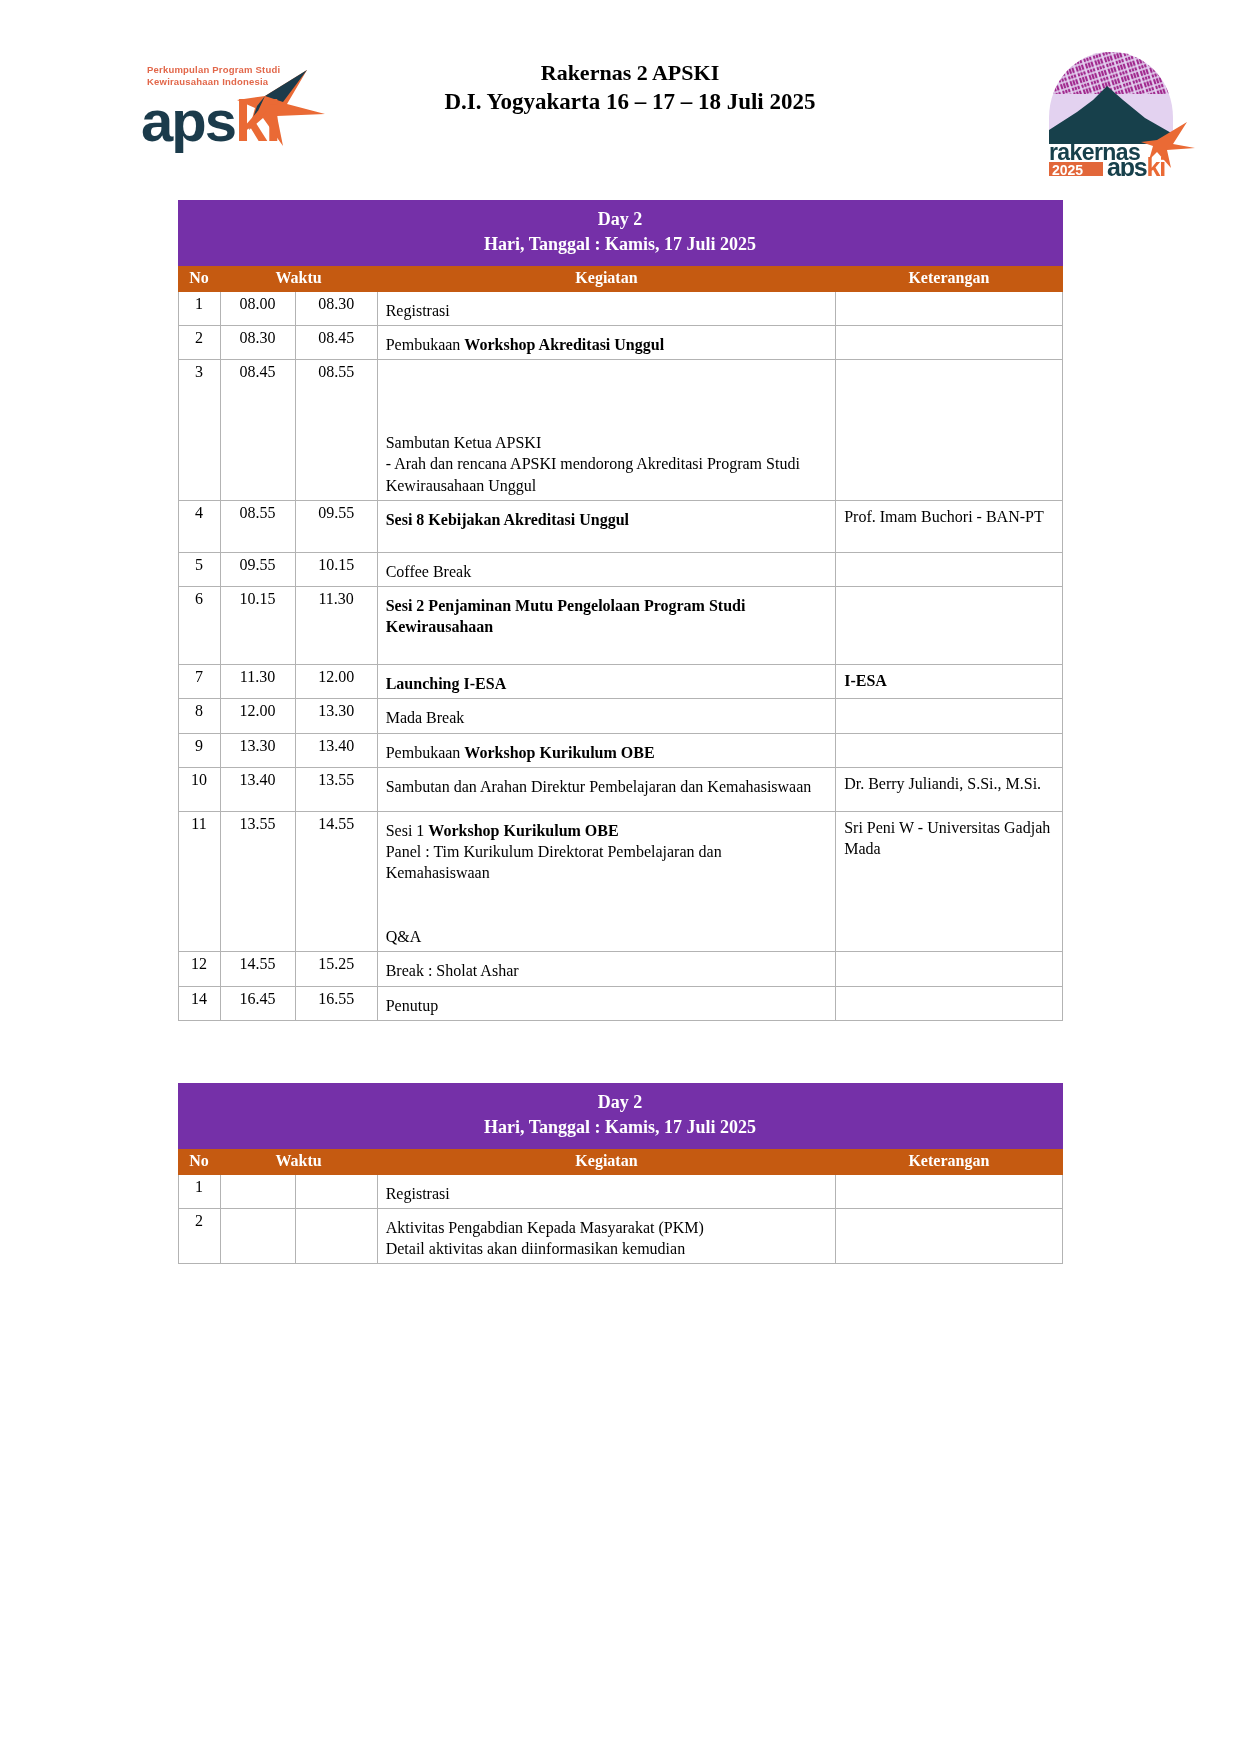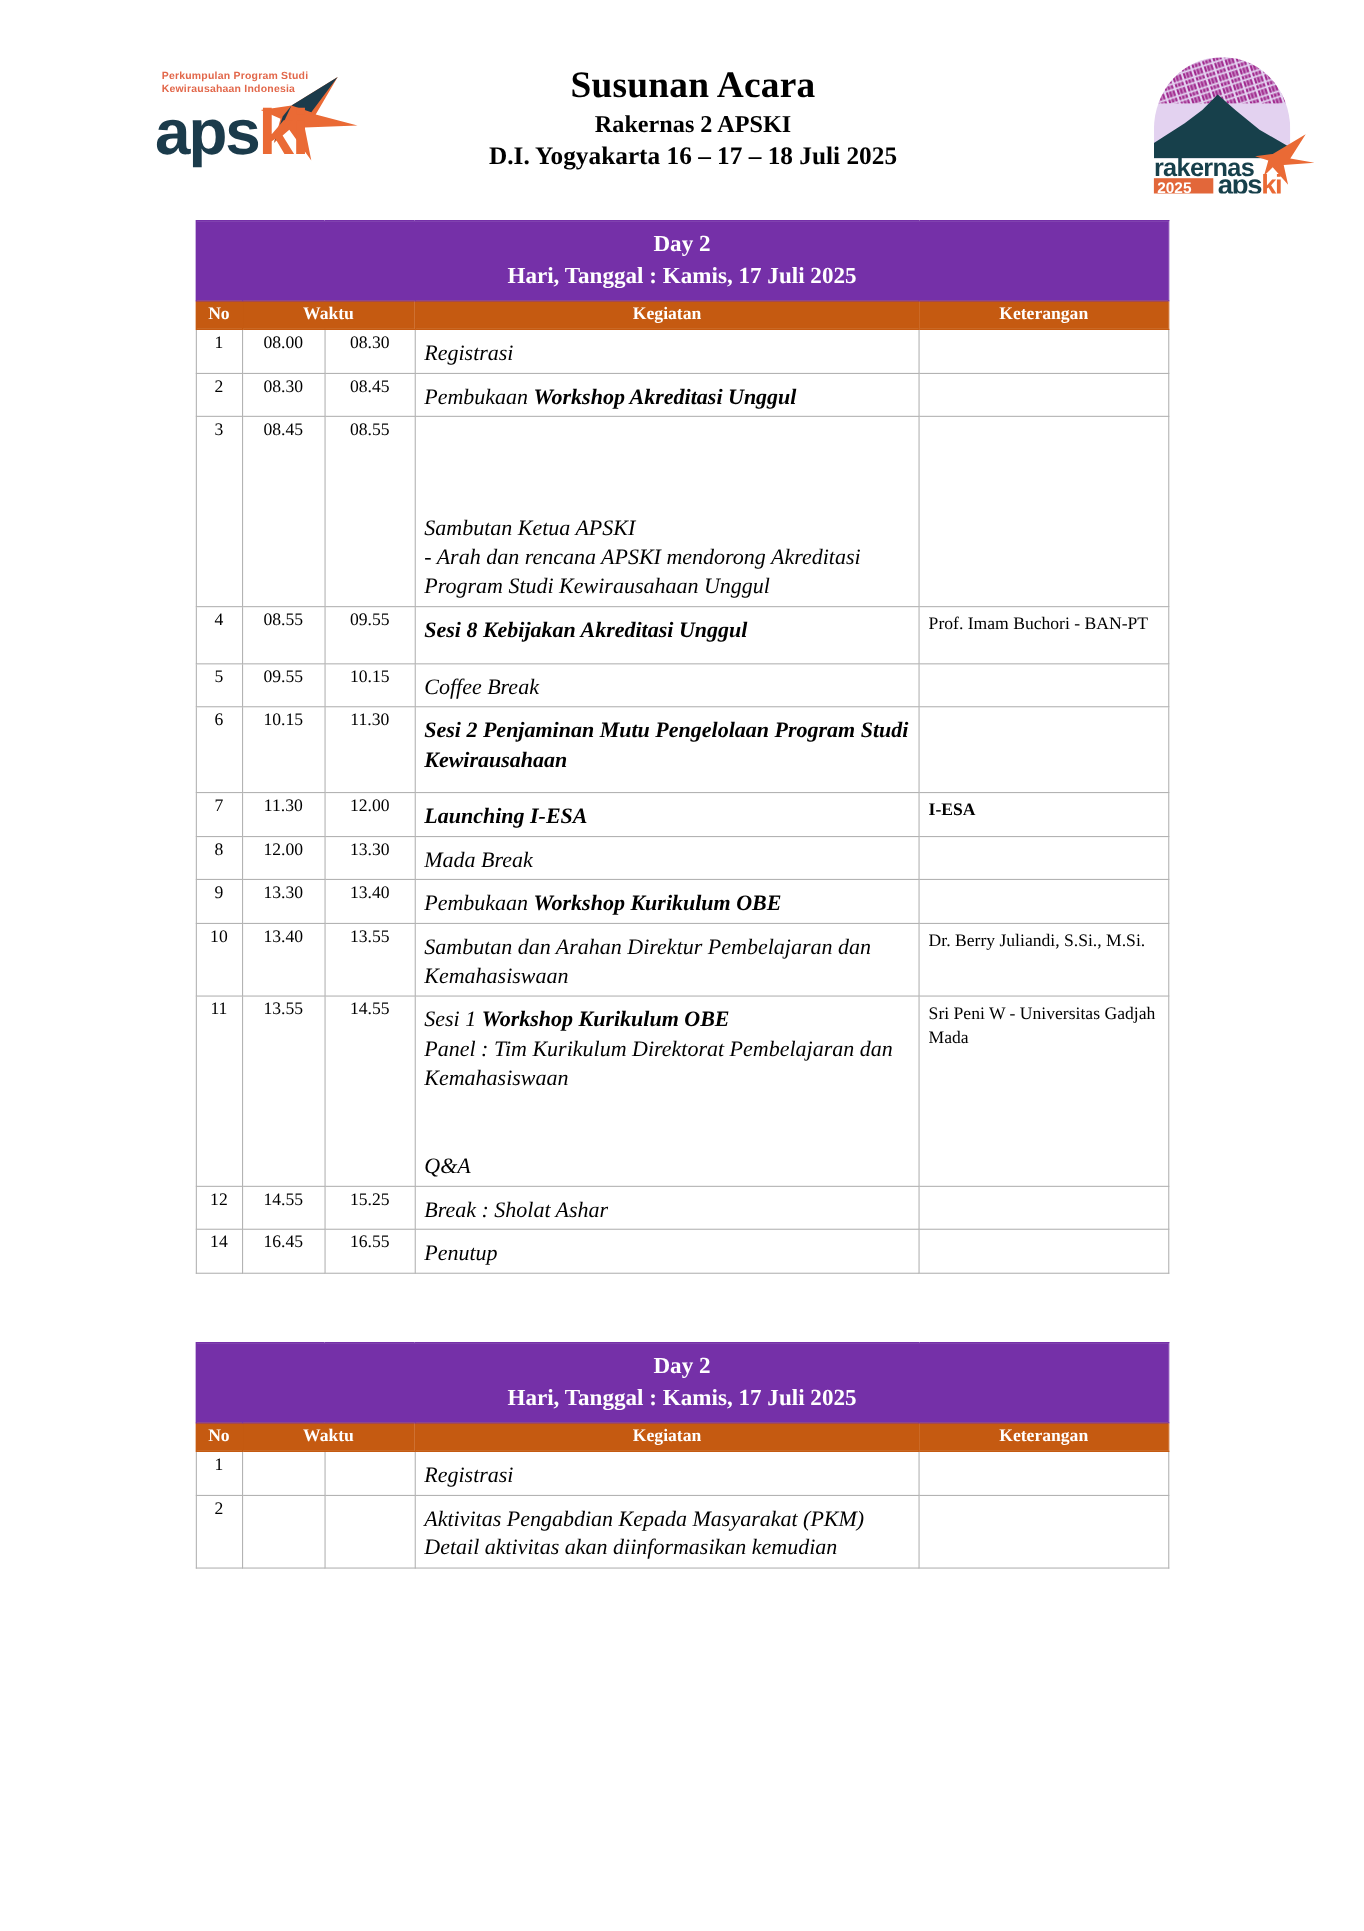--- a/index.html
+++ b/index.html
@@ -111,21 +111,21 @@
   .sched td, .sched th {
     border: 1px solid #b3b3b3;
     padding: 0;
     vertical-align: top;
   }
   .band {
     background: #7530a8;
     color: #ffffff;
     text-align: center;
     font-weight: bold;
-    font-size: 21px;
+    font-size: 18px;
     line-height: 1.38;
     padding: 6px 4px 8px 4px !important;
     border: 1px solid #7530a8 !important;
   }
   .band .band-l1 { display:block; }
   .band .band-l2 { display:block; }
   .colhead {
     background: #c55a11;
     color: #ffffff;
     text-align: center;
@@ -146,23 +146,22 @@
     padding: 3px 2px 2px 2px !important;
     font-size: 16px;
   }
   td.cell-time {
     text-align: center;
     padding: 3px 2px 2px 2px !important;
     font-size: 16px;
   }
   td.cell-keg {
     padding: 8px 6px 4px 8px !important;
-    font-size: 20px;
+    font-size: 16px;
     line-height: 1.33;
-    font-style: italic;
   }
   td.cell-ket {
     padding: 5px 6px 4px 8px !important;
     font-size: 16px;
     line-height: 1.33;
   }
   .b { font-weight: bold; }
   .spacer-line { display: block; height: 1.33em; }
 
   .gap-between-tables { height: 62px; }
@@ -199,21 +198,20 @@
           <polygon points="128,38 170,12 150,46 188,56 140,58 146,88 126,60 112,72 118,50 100,42" fill="#ea6a35"></polygon>
           <polygon points="128,38 170,12 146,44 134,40" fill="#1b3b4b"></polygon>
           <polygon points="128,38 112,72 120,48" fill="#1b3b4b"></polygon>
         </svg>
         <div class="apski-tag">Perkumpulan Program Studi Kewirausahaan Indonesia</div>
         <div class="apski-word"><span>aps</span><span class="k-i">ki</span></div>
       </div>
     </div>
 
     <div class="header-text">
-      <div class="title-main">Susunan Acara</div>
       <div class="title-sub">Rakernas 2 APSKI</div>
       <div class="title-sub3">D.I. Yogyakarta   16 – 17 – 18 Juli 2025</div>
     </div>
 
     <div class="logo-right">
       <svg width="168" height="128" viewBox="0 0 168 128">
         <defs>
           <clipPath id="domeClip">
             <path d="M84,4 C120,4 146,34 146,70 L146,96 L22,96 L22,70 C22,34 48,4 84,4 Z"></path>
           </clipPath>

